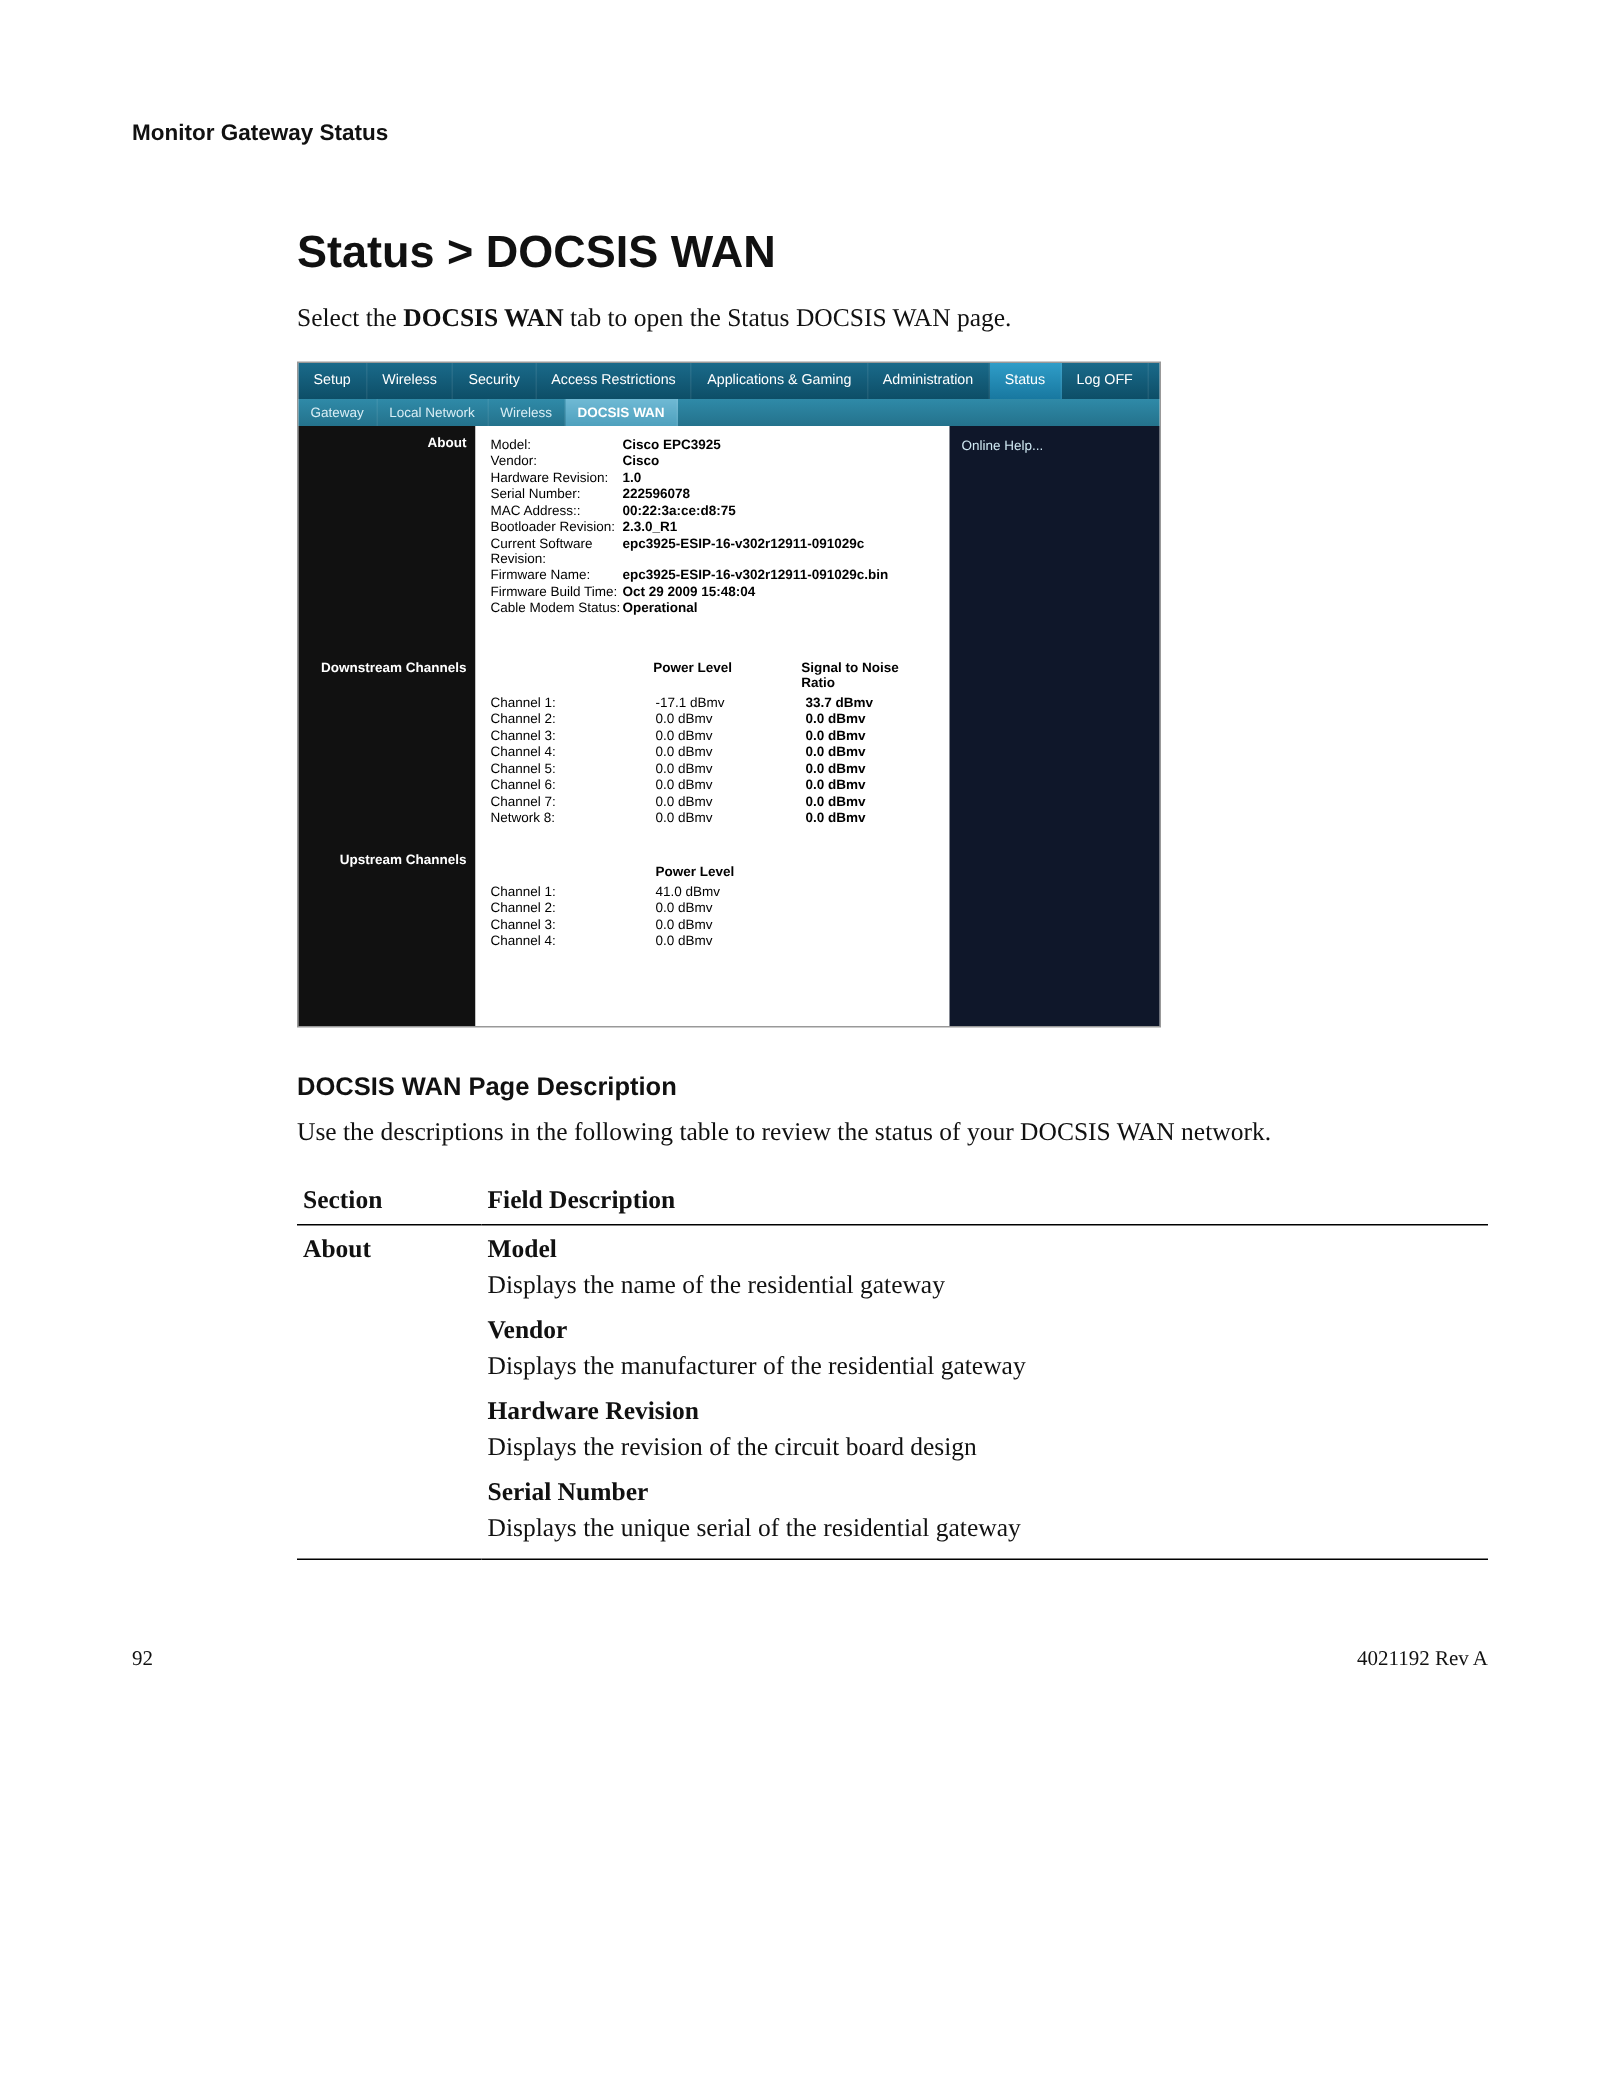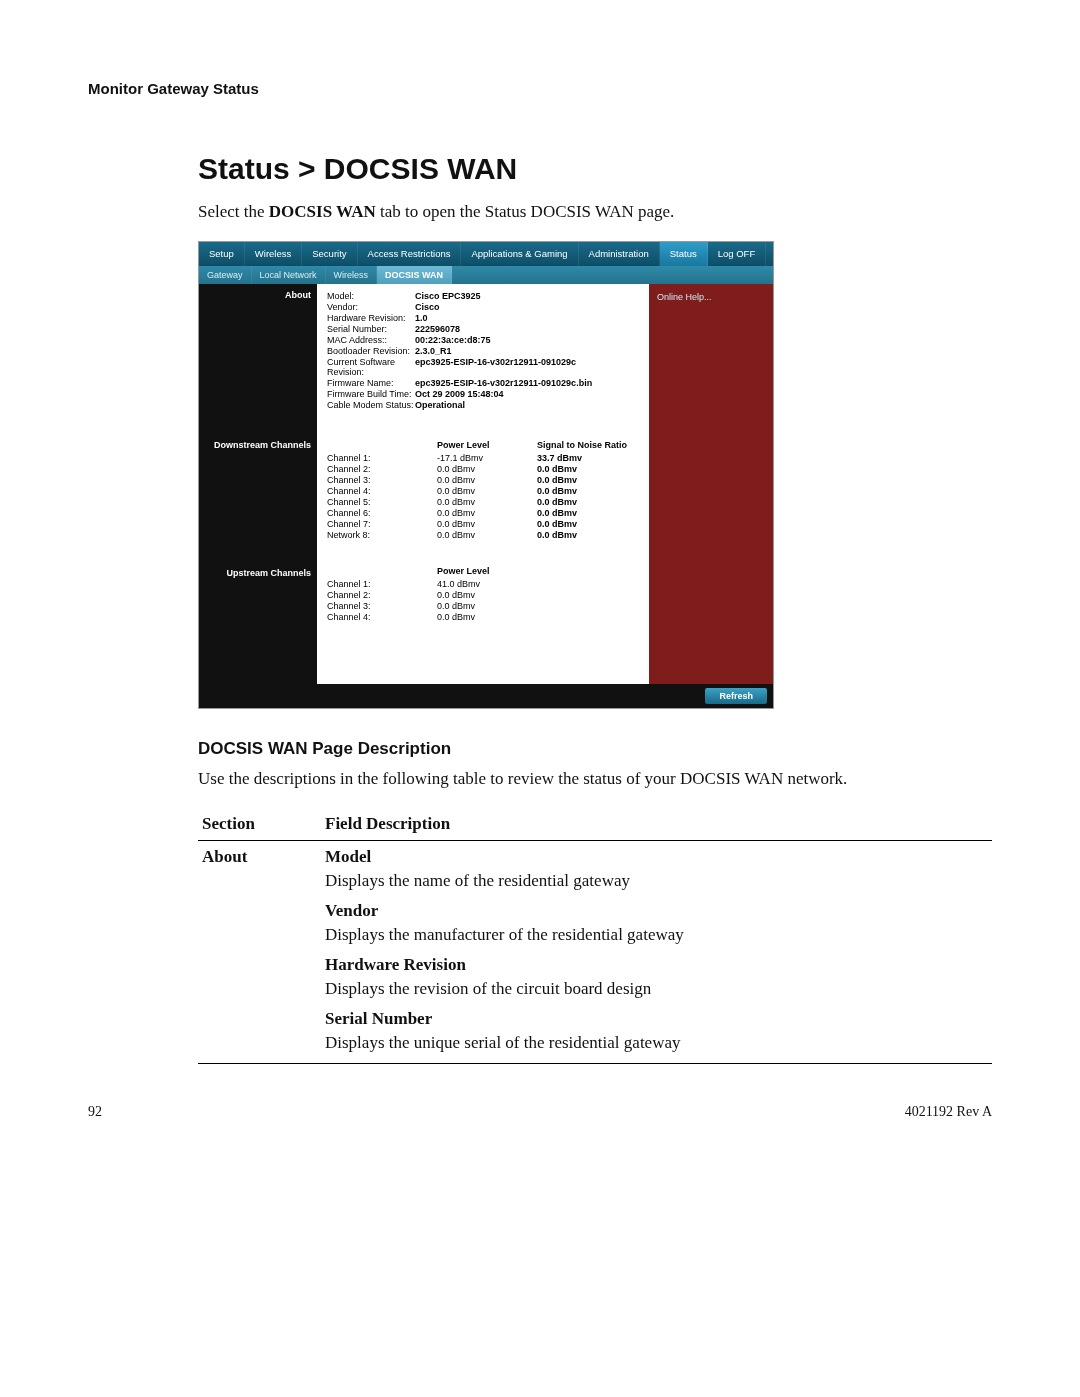--- a/index.html
+++ b/index.html
@@ -86,22 +86,22 @@
     font-weight: bold;
     font-size: 9px;
     text-align: right;
   }
   .shot .mid {
     flex: 1;
     background: #fff;
     padding: 6px 10px 10px 10px;
   }
   .shot .right {
-    width: 124px;
-    background: #7f1d1d;
+    width: 140px;
+    background: #0f172a;
     color: #cfe8f2;
   }
   .shot .right .help {
     padding: 8px 8px;
     font-size: 9px;
   }
   .kv-table {
     font-size: 9px;
     width: 100%;
   }
@@ -163,21 +163,21 @@
     border-top: 1px solid #000;
     border-bottom: 1px solid #000;
   }
   .field-name { font-weight: bold; margin-top: 6px; }
   .field-name:first-child { margin-top: 0; }
   .field-desc { margin: 4px 0 10px 0; }
   .page-footer {
     display: flex;
     justify-content: space-between;
     font-size: 14px;
-    margin-top: 40px;
+    margin-top: 59px;
   }
 </style>
 </head>
 <body>
 
 <div class="header-strip">Monitor Gateway Status</div>
 
 <h1>Status &gt; DOCSIS WAN</h1>
 
 <div class="body-indent">
@@ -321,23 +321,20 @@
       <div class="chan-row">
           <div class="c1">Channel 4:</div>
           <div class="c2">0.0 dBmv</div>
         </div>
       <div style="height:12px"></div>
     </div>
     <div class="right">
       <div class="help">Online Help...</div>
     </div>
   </div>
-  <div class="footer">
-    <div class="btn">Refresh</div>
-  </div>
 </div>
 
 <h2>DOCSIS WAN Page Description</h2>
 <p class="intro body-indent" style="padding-left:110px">Use the descriptions in the following table to review the status of your DOCSIS WAN network.</p>
 
 <table class="desc">
   <tbody>
       <tr>
     <th>Section</th>
     <th>Field Description</th>

